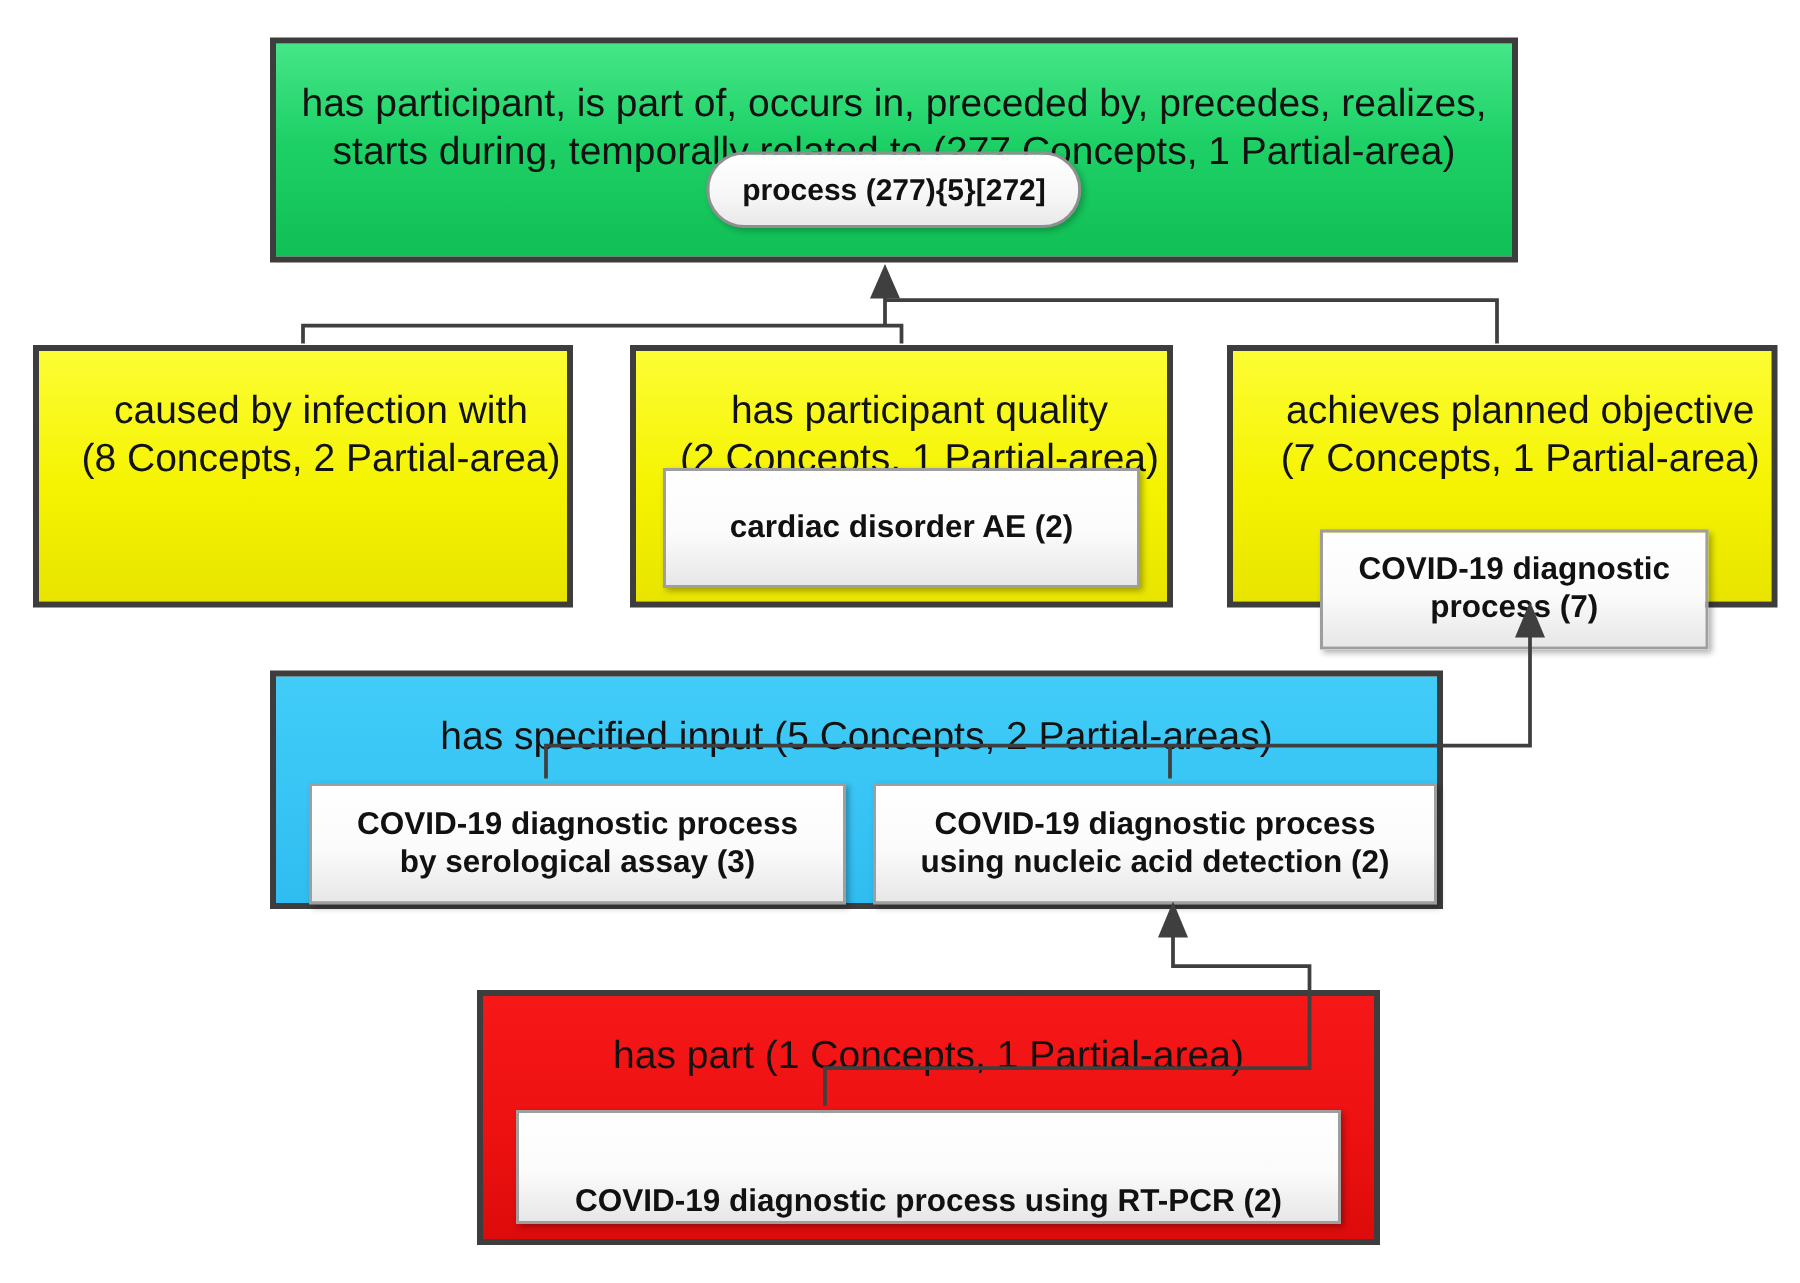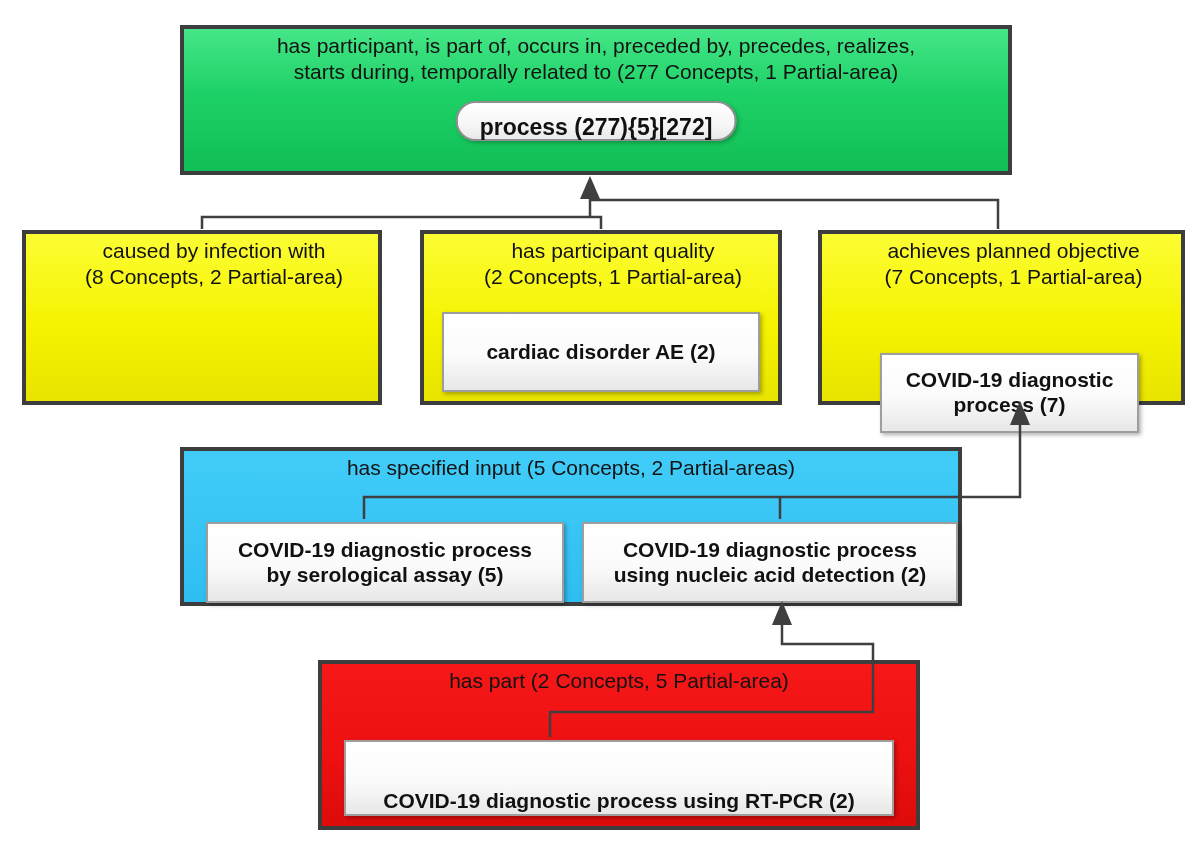--- a/index.html
+++ b/index.html
@@ -15,48 +15,48 @@
     box-sizing:border-box;
     border:4px solid #3d3d3d;
     text-align:center;
     color:#141414;
   }
   .area-green{background:linear-gradient(180deg,#45e687 0%,#1ed167 45%,#10bf55 100%);}
   .area-yellow{background:linear-gradient(180deg,#fcfd34 0%,#f5f300 55%,#e8e400 100%);padding-left:24px;}
   .area-blue{background:linear-gradient(180deg,#41ccf8 0%,#38c5f5 55%,#2fbcf0 100%);}
   .area-red{background:linear-gradient(180deg,#f61818 0%,#ee1111 55%,#dd0b0b 100%);}
   .hdr{
-    margin-top:4px;
-    font-size:21px;
+    margin-top:24px;
+    font-size:26px;
     line-height:1.22;
     color:#121212;
   }
   .hdr span{display:block;white-space:nowrap;}
   .concept{
     position:absolute;
     box-sizing:border-box;
     background:linear-gradient(180deg,#ffffff 0%,#fbfbfb 55%,#e7e7e7 100%);
     border:2px solid #9e9e9e;
     box-shadow:2px 2px 4px rgba(0,0,0,0.30);
     display:flex;flex-direction:column;
     align-items:center;justify-content:center;
     font-weight:bold;font-size:21px;line-height:1.18;
     color:#111111;text-align:center;
   }
   .concept span{display:block;white-space:nowrap;}
   .pill{
     position:absolute;left:50%;top:72px;transform:translateX(-50%);
-    height:40px;line-height:48px;
+    height:51px;line-height:48px;
     box-sizing:border-box;
     padding:0 22px;
     background:linear-gradient(180deg,#ffffff 0%,#f6f6f6 60%,#e9e9e9 100%);
     border:2px solid #8f8f8f;
     border-radius:26px;
     box-shadow:2px 2px 4px rgba(0,0,0,0.25);
-    font-weight:bold;font-size:23px;color:#111111;
+    font-weight:bold;font-size:20px;color:#111111;
     white-space:nowrap;
   }
   .wires{
     position:absolute;left:0;top:0;width:1200px;height:855px;
     pointer-events:none;z-index:10;
   }
 </style>
 </head>
 <body>
 
@@ -97,31 +97,31 @@
       <span>process (7)</span>
     </div>
   </div>
 
   <div class="area area-blue" style="left:180px;top:447px;width:782px;height:159px;">
     <div class="hdr">
       <span>has specified input (5 Concepts, 2 Partial-areas)</span>
     </div>
     <div class="concept" style="left:22px;top:71px;width:358px;height:81px;">
       <span>COVID-19 diagnostic process</span>
-      <span>by serological assay (5)</span>
+      <span>by serological assay (3)</span>
     </div>
     <div class="concept" style="left:398px;top:71px;width:376px;height:81px;">
       <span>COVID-19 diagnostic process</span>
       <span>using nucleic acid detection (2)</span>
     </div>
   </div>
 
   <div class="area area-red" style="left:318px;top:660px;width:602px;height:170px;">
     <div class="hdr">
-      <span>has part (2 Concepts, 5 Partial-area)</span>
+      <span>has part (1 Concepts, 1 Partial-area)</span>
     </div>
     <div class="concept" style="left:22px;right:22px;top:76px;height:76px;justify-content:flex-end;">
       <span>COVID-19 diagnostic process using RT-PCR (2)</span>
     </div>
   </div>
 
   <svg class="wires" viewBox="0 0 1200 855">
     <g stroke="#3f3f3f" stroke-width="2.5" fill="none">
 
       <path d="M590,197 L590,218"></path>

